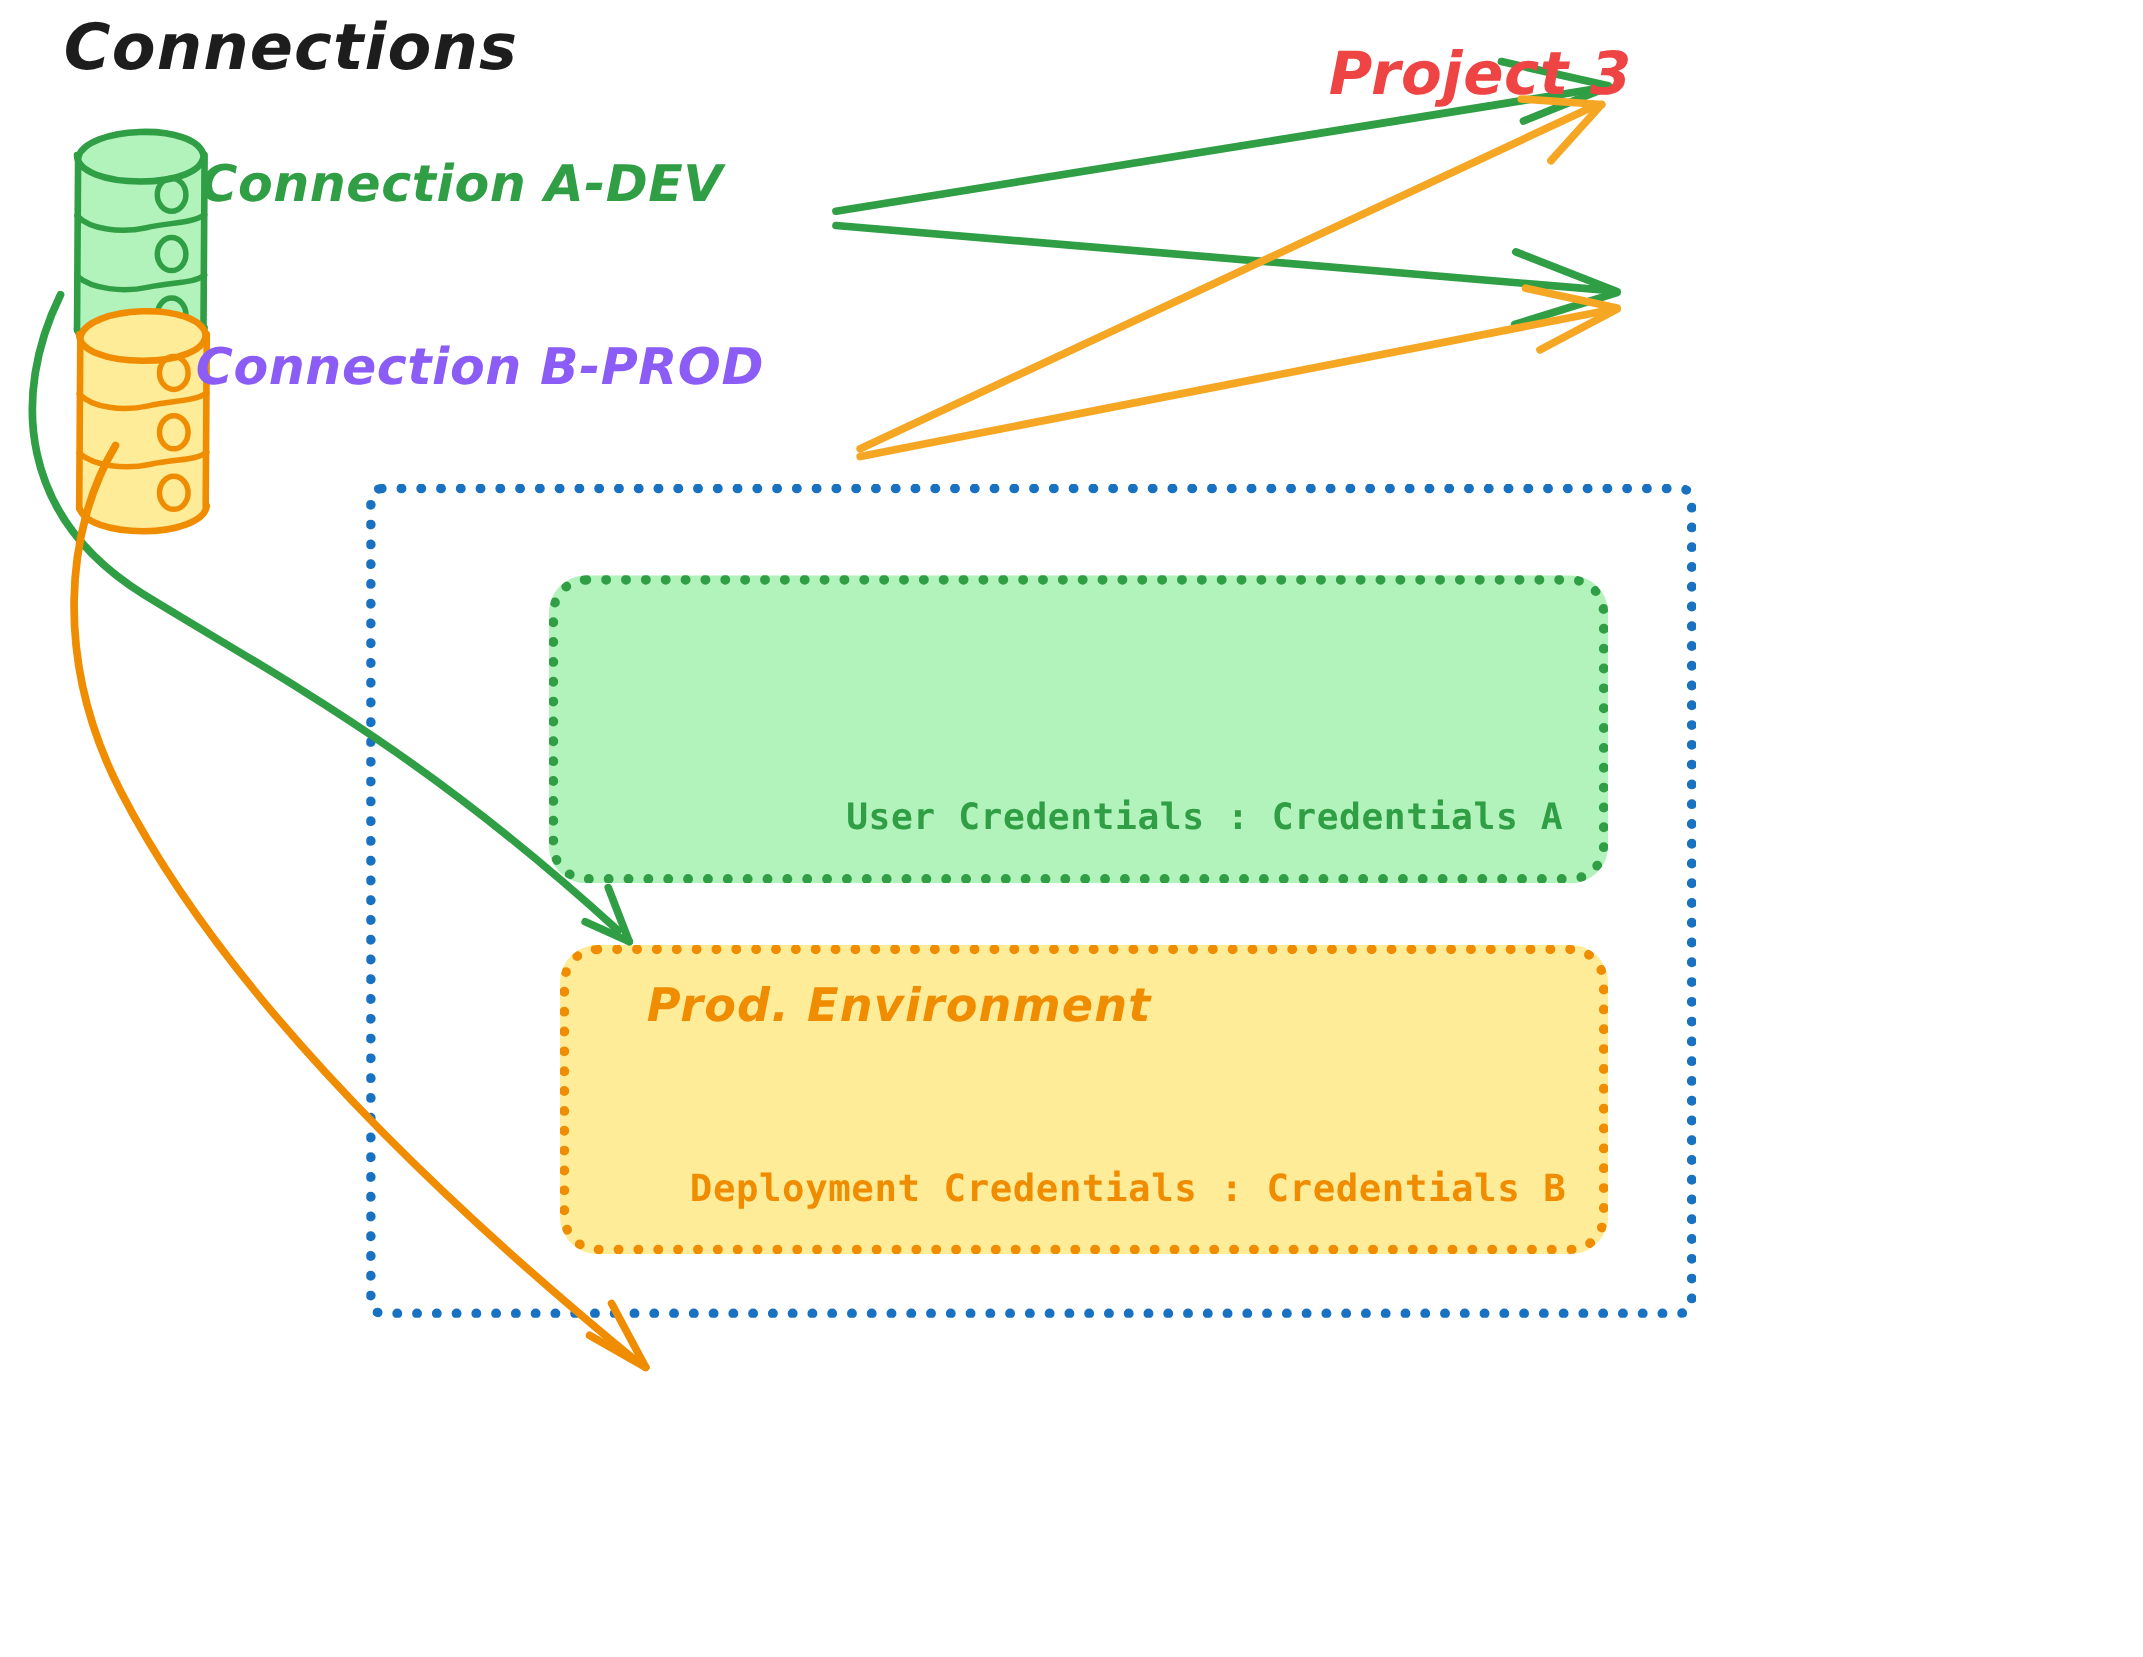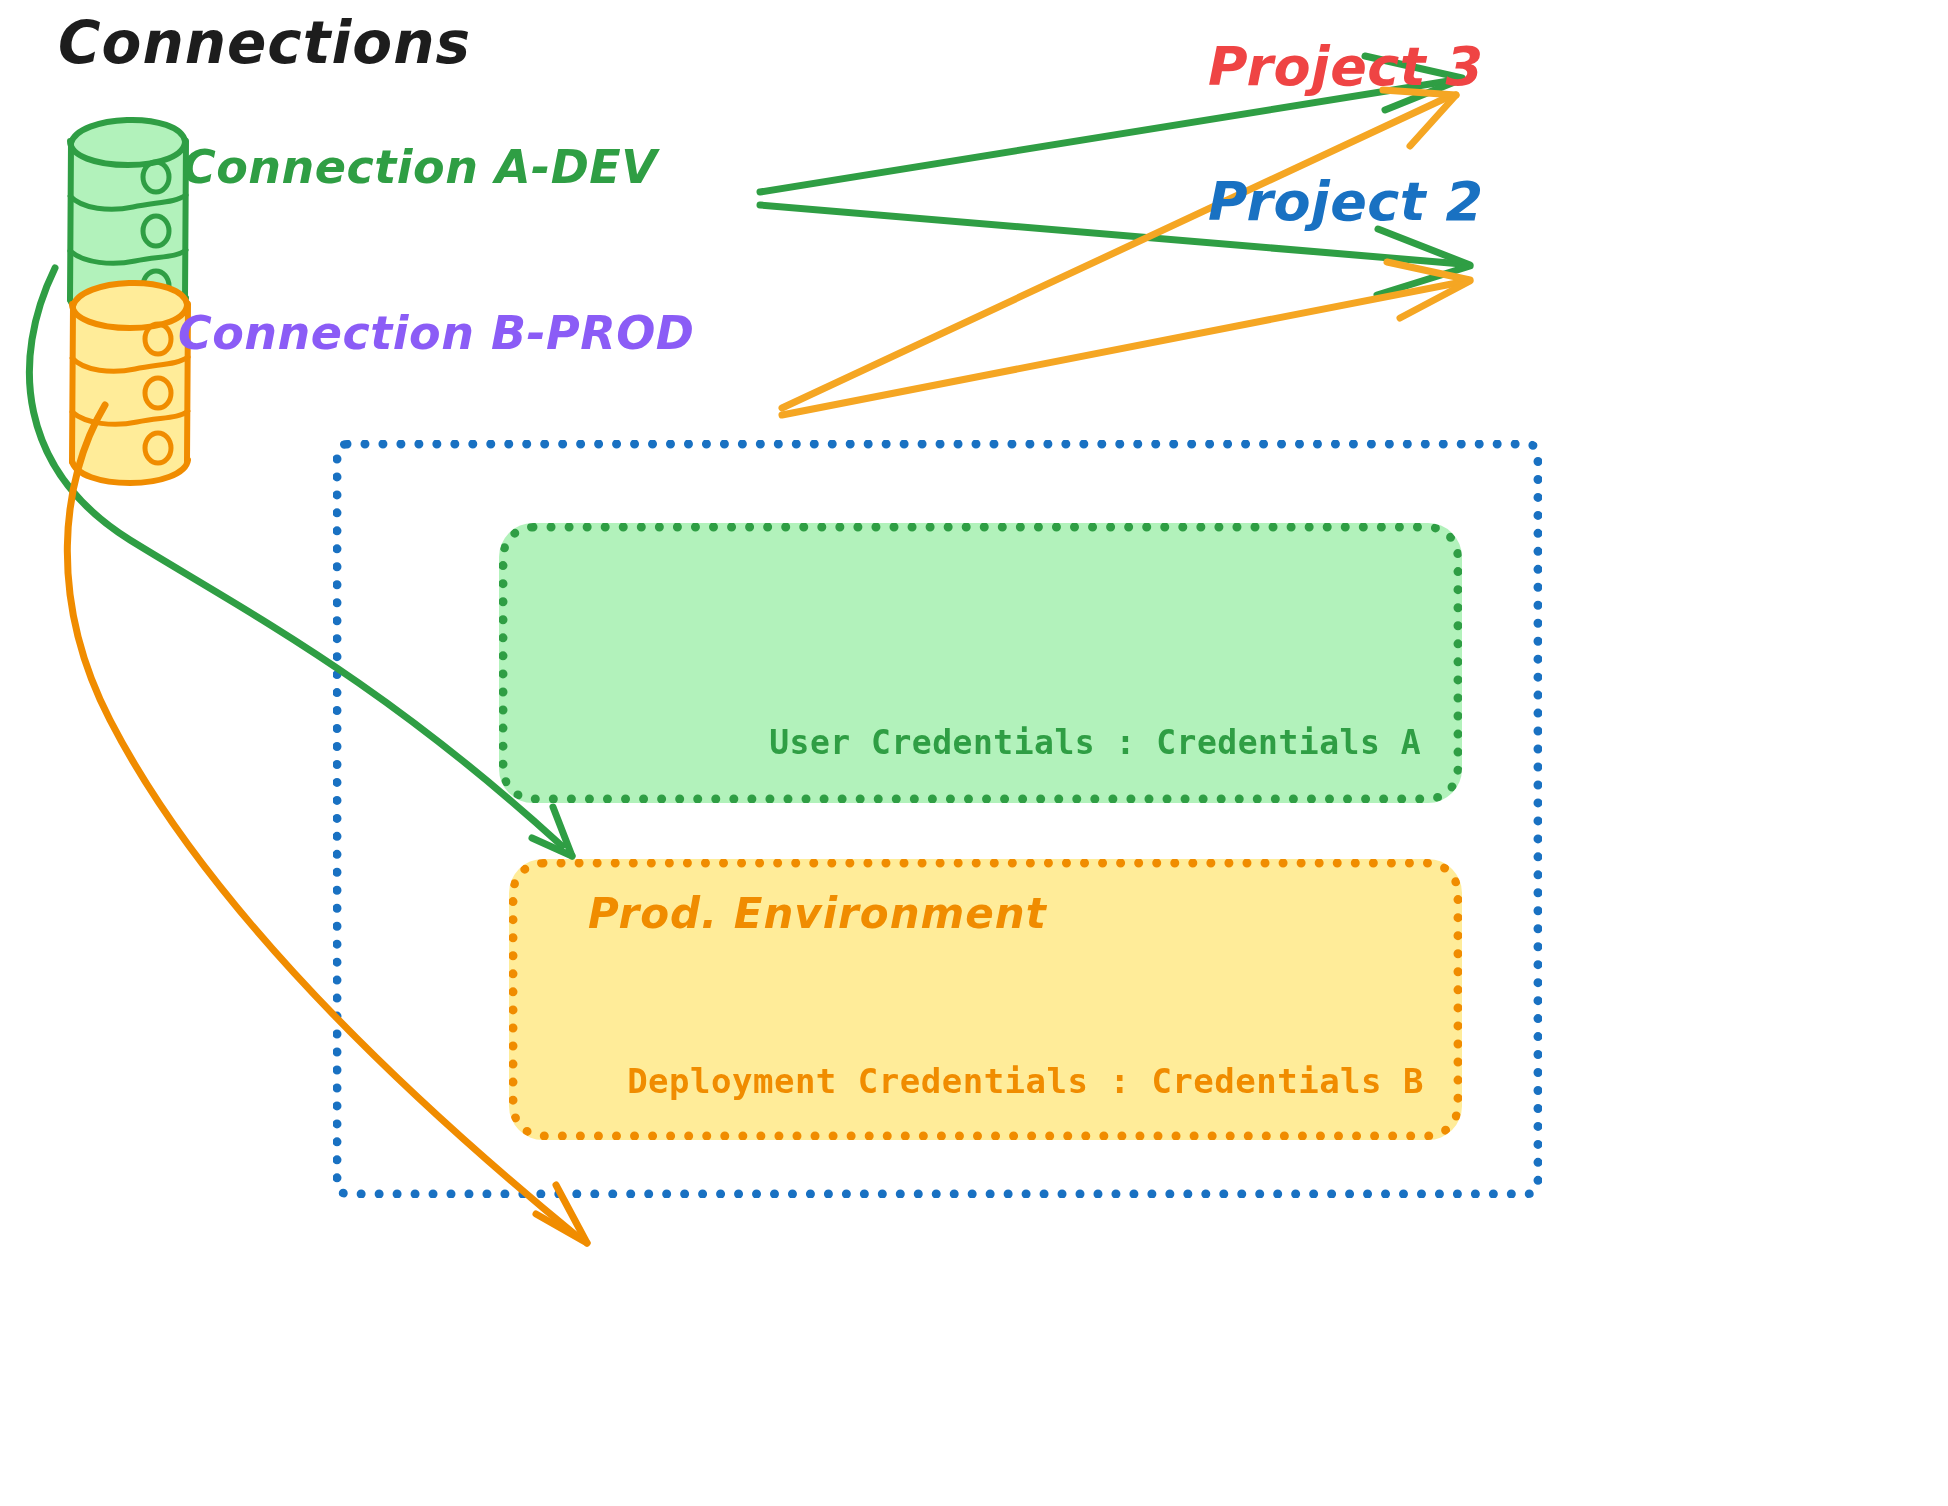--- a/index.html
+++ b/index.html
@@ -227,21 +227,20 @@
   </svg>
 
   <div class="txt hand" id="title-connections">Connections</div>
 
   <div class="txt hand" id="label-conn-a">Connection A-DEV</div>
 
   <div class="txt hand" id="label-conn-b">Connection B-PROD</div>
 
   <div class="txt hand" id="label-project-3">Project 3</div>
 
-  <div class="txt hand" id="label-project-2">Project 2</div>
 
 
 
   <div class="txt mono" id="label-user-creds">User Credentials : Credentials A</div>
 
   <div class="txt hand" id="label-prod-env">Prod. Environment</div>
 
   <div class="txt mono" id="label-deploy-creds">Deployment Credentials : Credentials B</div>
 
 </div>

